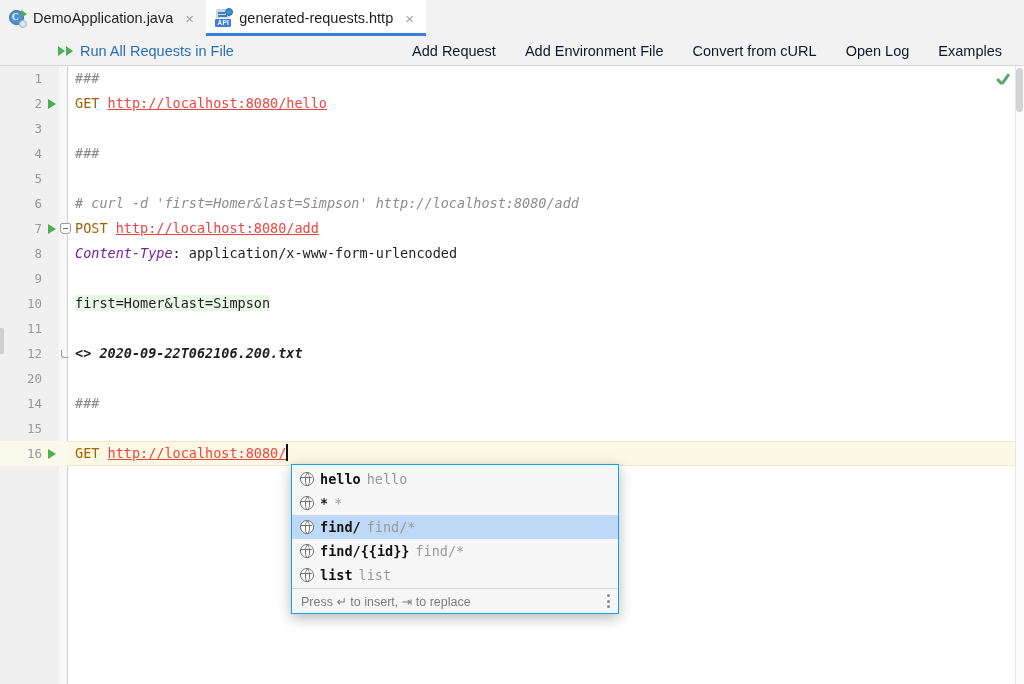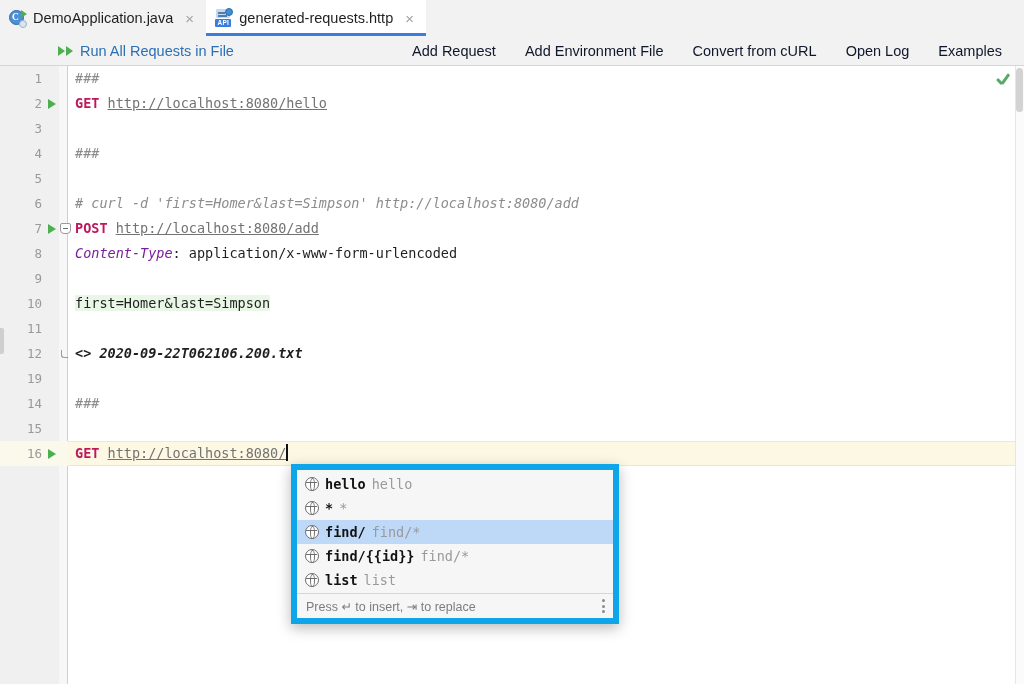--- a/index.html
+++ b/index.html
@@ -146,22 +146,22 @@
     position: absolute; left: 68px; right: 9px; height: 25px;
     background: #fdf8e3;
     border-top: 1px solid #f0e9c8; border-bottom: 1px solid #f0e9c8;
   }
   .cur-gutter {
     position: absolute; left: 0; width: 68px; height: 25px; background: #fbf8ec;
   }
 
   
   .s-comment { color: #8c8c8c; font-style: italic; }
-  .s-method  { color: #be185d; font-weight: bold; }
-  .s-url     { color: #737373; text-decoration: underline; text-align: center; }
+  .s-method  { color: #a16207; font-weight: normal; }
+  .s-url     { color: #ef4444; text-decoration: underline; text-align: center; }
   .s-header  { color: #7a1f9c; font-style: italic; }
   .s-plain   { color: #1f1f1f; text-align: center; }
   .s-body    { color: #1f1f1f; background: #e9f7e6; margin-top: 41px; }
   .s-redir   { color: #1f1f1f; font-weight: bold; }
   .s-file    { color: #1f1f1f; font-style: italic; font-weight: bold; }
 
   .caret {
     display: inline-block; width: 1.6px; height: 17px; background: #101010;
     vertical-align: -3px; margin-left: 0px;
   }
@@ -182,21 +182,21 @@
     background: #fbfbfb; border-left: 1px solid #e6e6e6;
   }
   .vscroll-thumb {
     position: absolute; right: 1px; top: 2px; width: 7px; height: 44px;
     background: #d3d3d3; border-radius: 4px;
   }
 
   
   .popup {
     position: absolute; left: 291px; top: 464px; width: 328px;
-    background: #f6f6f6; border: 6px solid #0ea5e9;
+    background: #f6f6f6; border: 1px solid #0ea5e9;
     box-shadow: 0 4px 13px rgba(0,0,0,0.28);
     font-family: "DejaVu Sans Mono", monospace;
   }
   .popup-list { background: #f6f6f6; padding: 2px 0 1px 0; }
   .pop-item {
     height: 24px; display: flex; align-items: center; gap: 6px;
     padding: 0 8px; font-size: 13.5px;
   }
   .pop-item.sel { background: #bed8f7; }
   .pop-main { color: #121212; font-weight: bold; }
@@ -282,21 +282,21 @@
         <div class="line"><span class="ln">3</span><span class="code"></span></div>
         <div class="line"><span class="ln">4</span><span class="code"><span class="s-comment">###</span></span></div>
         <div class="line"><span class="ln">5</span><span class="code"></span></div>
         <div class="line"><span class="ln">6</span><span class="code"><span class="s-comment"># curl -d 'first=Homer&amp;last=Simpson' http://localhost:8080/add</span></span></div>
         <div class="line"><span class="ln">7</span><span class="runmark"></span><span class="fold start"></span><span class="code"><span class="s-method">POST</span><span class="s-plain"> </span><span class="s-url">http://localhost:8080/add</span></span></div>
         <div class="line"><span class="ln">8</span><span class="code"><span class="s-header">Content-Type</span><span class="s-plain">: application/x-www-form-urlencoded</span></span></div>
         <div class="line"><span class="ln">9</span><span class="code"></span></div>
         <div class="line"><span class="ln">10</span><span class="code"><span class="s-body">first=Homer&amp;last=Simpson</span></span></div>
         <div class="line"><span class="ln">11</span><span class="code"></span></div>
         <div class="line"><span class="ln">12</span><span class="fold end"></span><span class="code"><span class="s-redir">&lt;&gt;</span><span class="s-plain"> </span><span class="s-file">2020-09-22T062106.200.txt</span></span></div>
-        <div class="line"><span class="ln">19</span><span class="code"></span></div>
+        <div class="line"><span class="ln">20</span><span class="code"></span></div>
         <div class="line"><span class="ln">14</span><span class="code"><span class="s-comment">###</span></span></div>
         <div class="line"><span class="ln">15</span><span class="code"></span></div>
         <div class="line"><div class="cur-line"></div><div class="cur-gutter"></div><span class="ln">16</span><span class="runmark"></span><span class="code"><span class="s-method">GET</span><span class="s-plain"> </span><span class="s-url">http://localhost:8080/</span><span class="caret"></span></span></div>
       </div>
 
     <span class="inspect-check"></span>
     <div class="vscroll-track">
       <div class="vscroll-thumb"></div>
     </div>
   </div>

